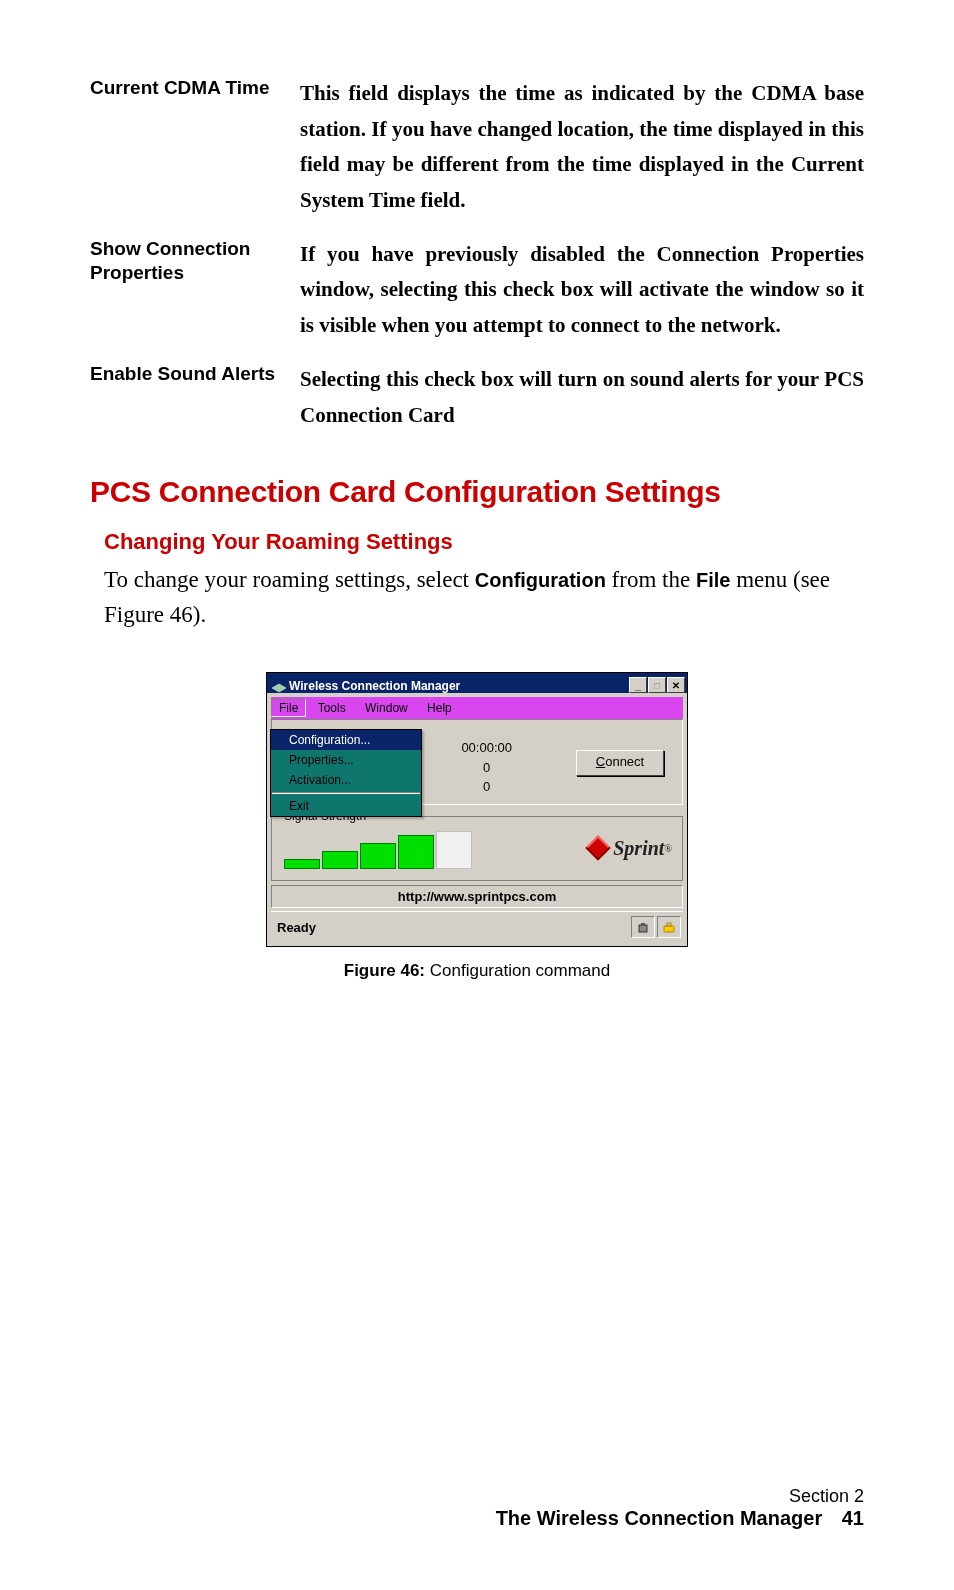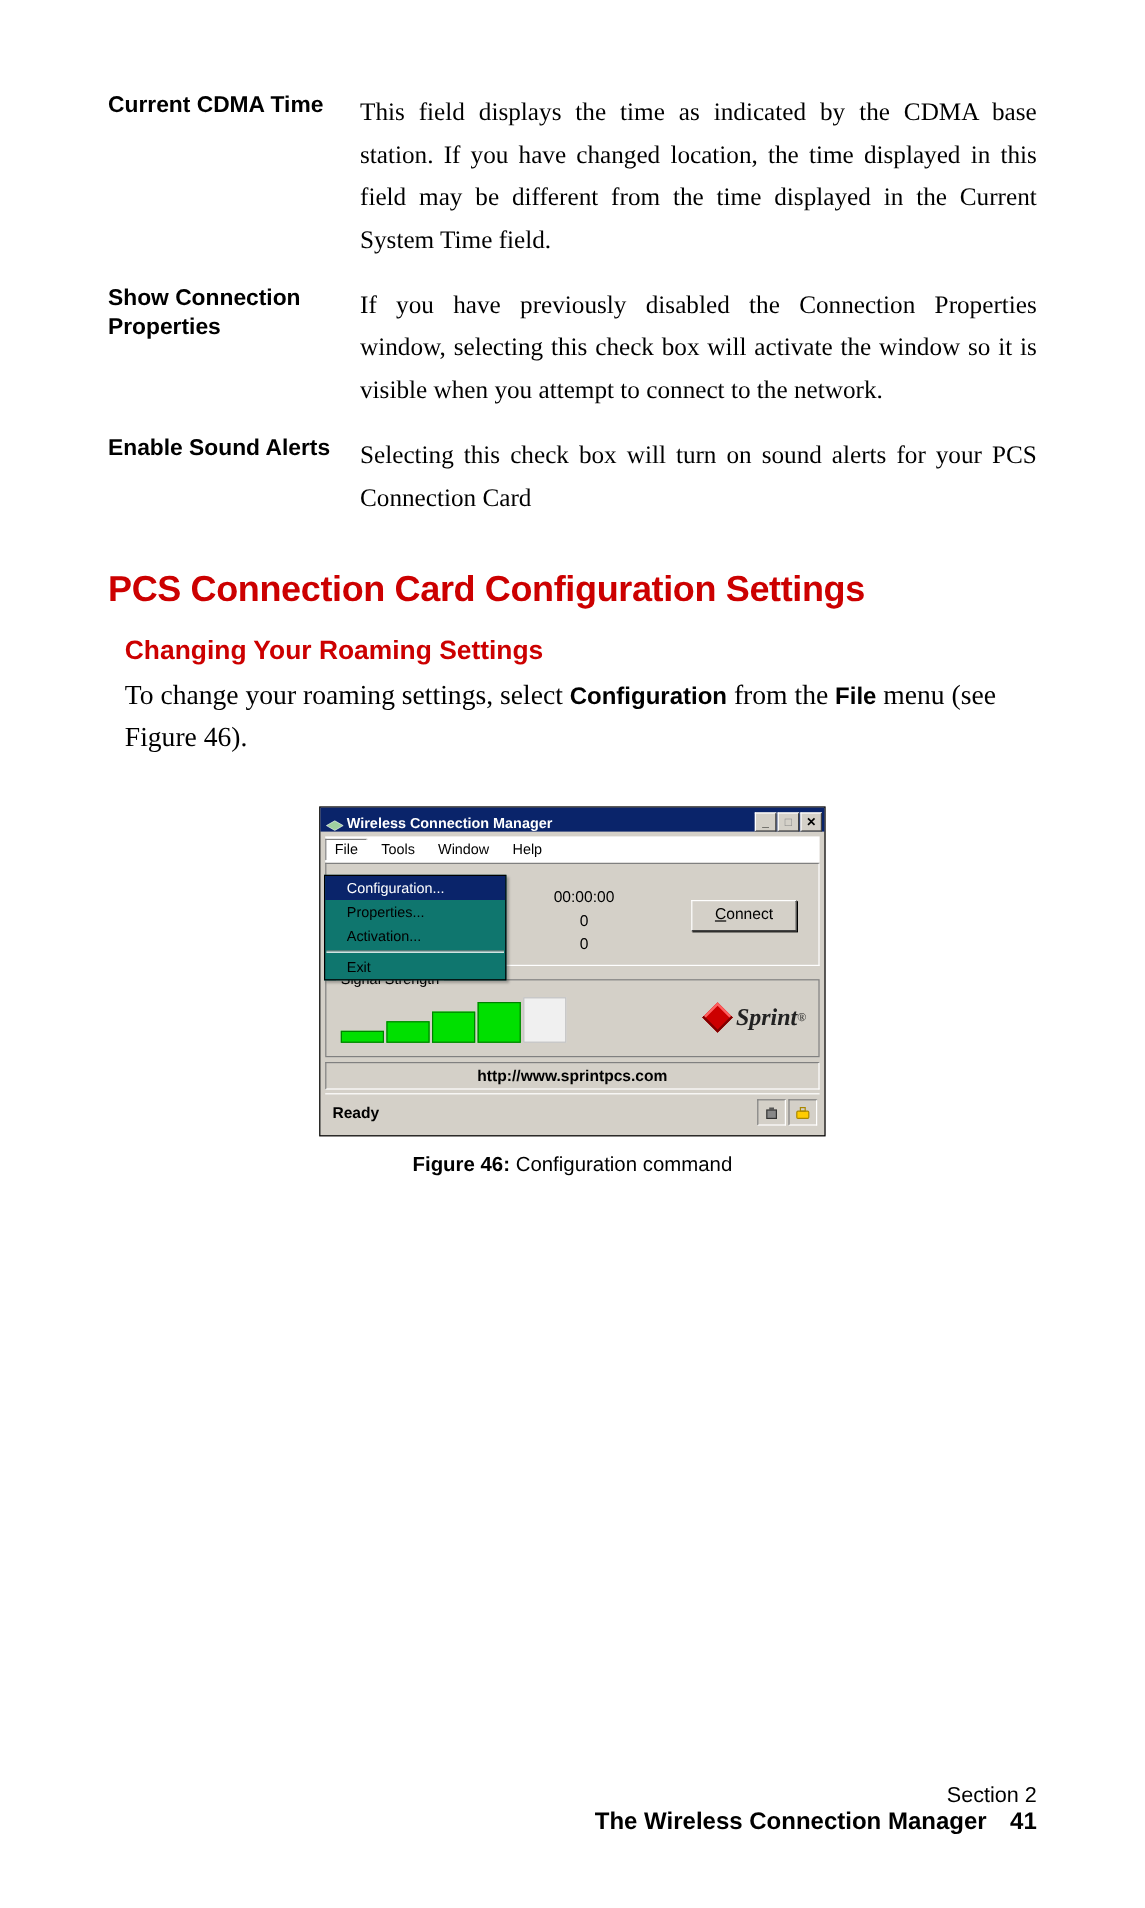--- a/index.html
+++ b/index.html
@@ -32,20 +32,21 @@
     font-weight: bold;
     font-size: 19px;
     line-height: 1.3;
     padding-right: 10px;
   }
   .def-desc {
     font-family: "Times New Roman", Times, serif;
     font-size: 21px;
     line-height: 1.7;
     text-align: justify;
+    font-weight: bold;
   }
   h1.section-head {
     color: #cc0000;
     font-family: Arial, Helvetica, sans-serif;
     font-weight: bold;
     font-size: 30px;
     margin: 12px 0 6px 0;
     letter-spacing: -0.3px;
   }
   h2.sub-head {
@@ -97,21 +98,21 @@
     width: 16px; height: 14px;
     background: #d4d0c8;
     border: 1px solid #fff;
     border-right-color: #404040;
     border-bottom-color: #404040;
     display: flex; align-items: center; justify-content: center;
     font-size: 10px; color:#000; font-weight: bold;
     font-family: Arial, sans-serif;
   }
   .menubar {
-    background: #ffffff;
+    background: #d946ef;
     padding: 2px 0;
   }
   .menubar span {
     display: inline-block;
     padding: 2px 8px;
   }
   .menubar .menu-open {
     border: 1px solid #808080;
     border-right-color:#fff;
     border-bottom-color:#fff;

